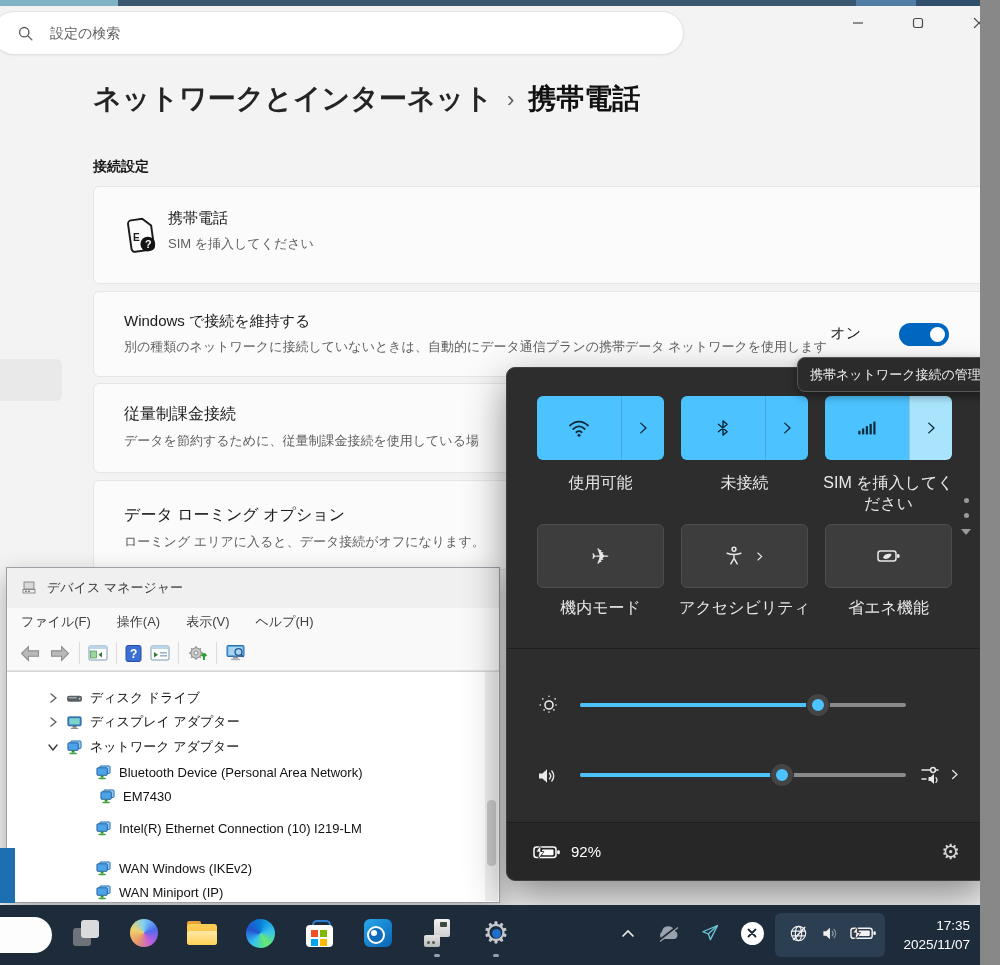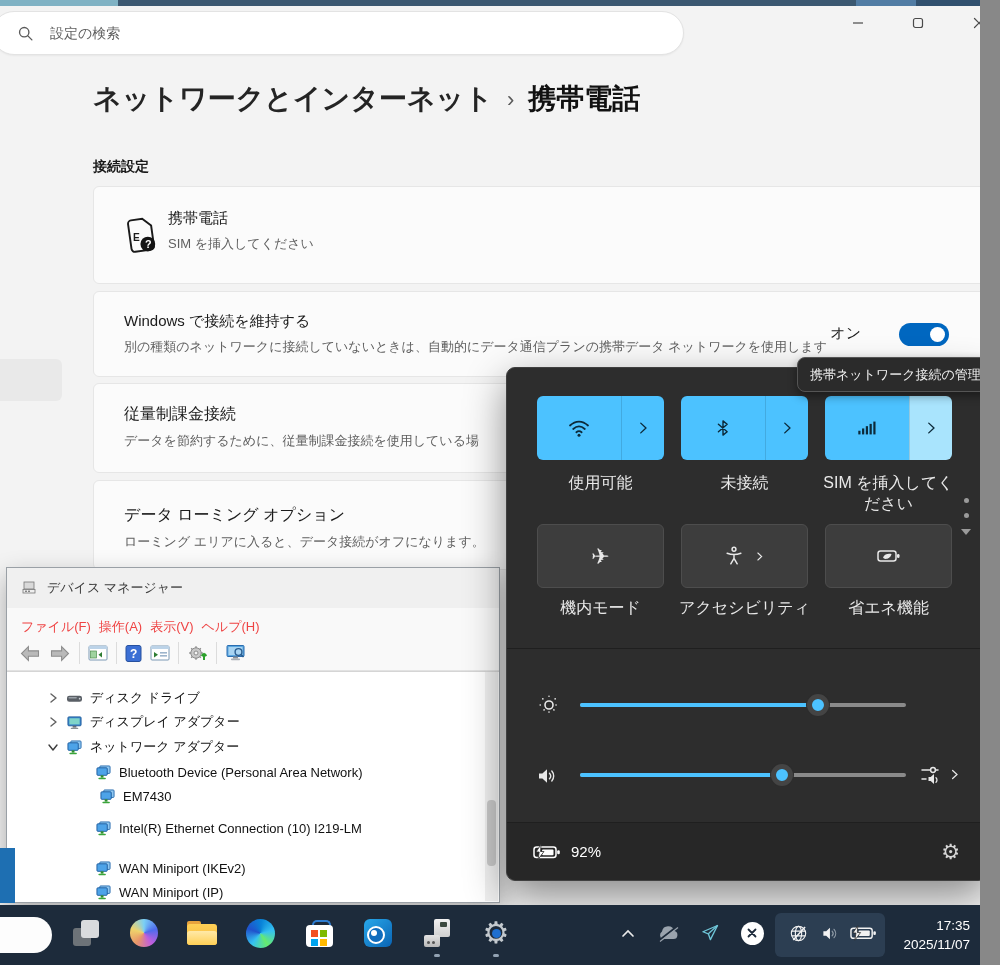--- a/index.html
+++ b/index.html
@@ -24,21 +24,21 @@
   .card .t{font-size:15px;color:#1b1b1b;}
   .card .s{font-size:13px;color:#5f5f5f;margin-top:7px;}
   .left-frag{position:absolute;left:0;top:359px;width:62px;height:42px;background:#e9e9e9;border-radius:0 6px 6px 0;}
   .toggle{position:absolute;width:50px;height:23px;border-radius:12px;background:#0067c0;}
   .toggle .knob{position:absolute;right:4px;top:4px;width:15px;height:15px;border-radius:50%;background:#fff;}
   
   #dm{position:absolute;left:6px;top:567px;width:494px;height:336px;background:#fff;
     border:1px solid #9aa0a6;box-shadow:0 10px 24px rgba(0,0,0,.3);box-sizing:border-box;}
   #dm .titlebar{height:40px;background:#f0f0f0;display:flex;align-items:center;gap:10px;padding-left:14px;
     font-size:13px;color:#3c3c3c;}
-  #dm .menubar{height:28px;background:#f9f9f9;display:flex;align-items:flex-end;gap:8px;padding-left:14px;font-size:13px;color:#ef4444;}
+  #dm .menubar{height:28px;background:#f9f9f9;display:flex;align-items:center;gap:26px;padding-left:14px;font-size:13px;color:#404040;}
   #dm .toolbar{height:34px;background:#f9f9f9;border-bottom:1px solid #e2e2e2;display:flex;align-items:center;gap:8px;padding-left:12px;}
   #dm .tsep{width:1px;height:22px;background:#dcdcdc;}
   #dm .tree{position:absolute;left:0;top:103px;right:0;bottom:0;background:#fff;border-top:1px solid #d5d5d5;overflow:hidden;}
   .trow{position:absolute;height:24px;display:flex;align-items:center;gap:7px;font-size:13px;color:#111;white-space:nowrap;}
   .trow .ti{width:17px;height:15px;flex:0 0 auto;}
   .exp{width:12px;height:12px;flex:0 0 auto;}
   #dm .scroll{position:absolute;right:1px;top:104px;bottom:1px;width:13px;background:#f0f0f0;}
   #dm .scroll .thumbv{position:absolute;left:2px;width:9px;height:66px;top:128px;background:#c9c9c9;border-radius:4px;}
   .blue-frag{position:absolute;left:0;top:848px;width:15px;height:55px;background:#1e6fb2;}
   
@@ -296,21 +296,21 @@
       <div class="trow" style="left:88px;top:144px;">
         <svg class="ti">
             <use href="#sym-net"></use>
           </svg>
         <span>Intel(R) Ethernet Connection (10) I219-LM</span>
       </div>
       <div class="trow" style="left:88px;top:184px;">
         <svg class="ti">
             <use href="#sym-net"></use>
           </svg>
-        <span>WAN Miniport (IKEv2)</span>
+        <span>WAN Windows (IKEv2)</span>
       </div>
       <div class="trow" style="left:88px;top:208px;">
         <svg class="ti">
             <use href="#sym-net"></use>
           </svg>
         <span>WAN Miniport (IP)</span>
       </div>
     </div>
     <div class="scroll">
         <div class="thumbv"></div>

